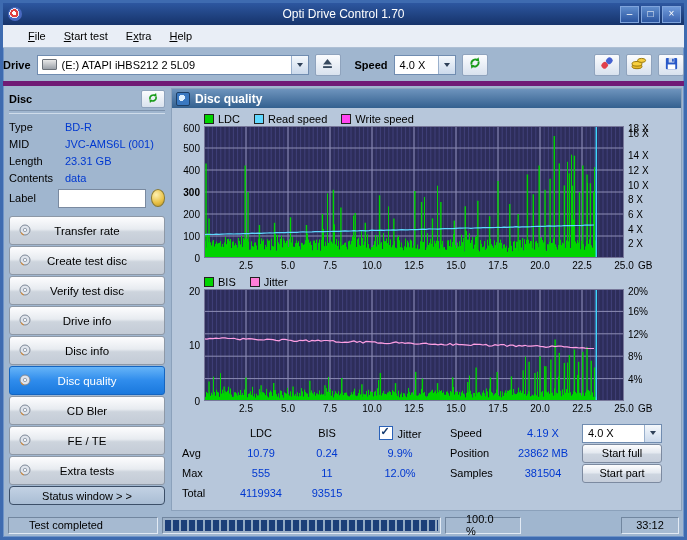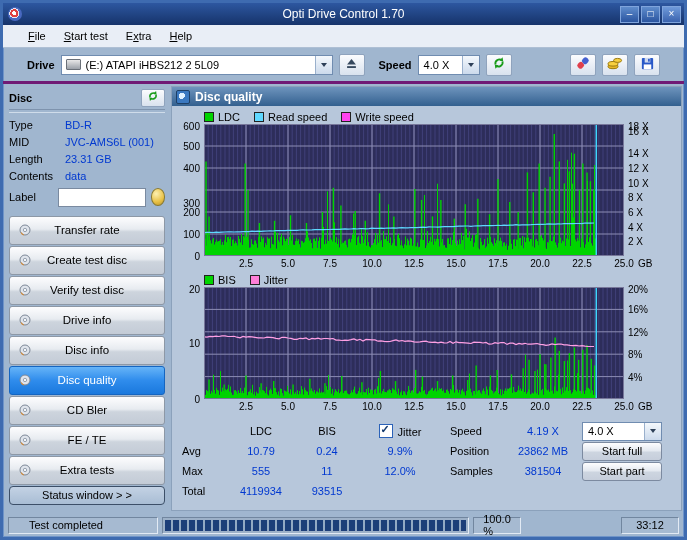--- a/index.html
+++ b/index.html
@@ -16,21 +16,21 @@
   .wbtn{width:17px;height:15px;display:flex;align-items:center;justify-content:center;
     background:linear-gradient(#5f8ccc,#2a55a0);border:1px solid #7fa4dc;color:#fff;
     font-size:10px;line-height:1;cursor:default;}
   .wbtn.close{background:linear-gradient(#6f9ada,#3a63ae);}
   
   .menubar{height:22px;flex:0 0 22px;background:#e9eef6;border-bottom:1px solid #aebfd4;
     display:flex;align-items:center;padding-left:16px;}
   .menu-item{padding:3px 9px;}
   
   .drivebar{height:33px;flex:0 0 33px;display:flex;align-items:center;gap:6px;
-    padding:0 24px;border-bottom:3px solid #701a75;}
+    padding:0 0;border-bottom:5px solid #701a75;}
   .blbl{font-weight:bold;}
   .combo{display:inline-flex;align-items:center;background:#fff;border:1px solid #708cb0;height:20px;box-sizing:border-box;}
   .combo-text{padding:0 5px;white-space:nowrap;overflow:hidden;flex:1;}
   .combo-arrow{width:16px;align-self:stretch;background:linear-gradient(#f4f8fc,#ccdaec);
     border-left:1px solid #9ab0cc;display:flex;align-items:center;justify-content:center;}
   .tri{width:0;height:0;border-left:3.5px solid transparent;border-right:3.5px solid transparent;border-top:4px solid #2e4058;}
   .drive-combo{width:272px;}
   .speed-combo{width:62px;}
   .drive-ico{width:13px;height:9px;margin-left:4px;background:linear-gradient(#e8e8e8,#9aa0a8);
     border:1px solid #6a7078;border-radius:1px;}
@@ -95,21 +95,21 @@
     border:1px solid #7c8aa0;border-radius:3px;}
   .small-combo{width:80px;height:19px;}
   
   .statusbar{height:24px;flex:0 0 24px;display:flex;align-items:center;gap:4px;padding:0 5px;}
   .sb-cell{height:17px;box-sizing:border-box;border:1px solid;border-color:#71869f #e2eaf4 #e2eaf4 #71869f;
     background:#a6bad1;display:flex;align-items:center;padding:0 20px;}
   .sb-status{width:150px;}
   .sb-progress{flex:1;padding:2px;background:#9db1c8;}
   .sb-fill{width:100%;height:100%;
     background:repeating-linear-gradient(90deg,#1c3e79 0px,#1c3e79 6px,#93a9c4 6px,#93a9c4 8px);}
-  .sb-pct{width:48px;justify-content:center;}
+  .sb-pct{width:76px;justify-content:center;}
   .sb-spacer{width:92px;}
   .sb-time{width:58px;justify-content:center;}
 </style>
 </head>
 <body>
 
 <div class="win">
 
   <div class="titlebar">
     <span class="app-icon"></span>
@@ -320,21 +320,21 @@
             <span class="lg-item">
               <span class="lg-sw" style="background: rgb(255, 68, 240);"></span>
               <span class="lg-lbl">Write speed</span>
             </span>
           </div>
         <div class="chart-row">
           <div class="ycol" id="yl0">
               <div class="ylab" style="top: -3px;">600</div>
               <div class="ylab" style="top: 17px;">500</div>
               <div class="ylab" style="top: 39px;">400</div>
-              <div class="ylab" style="top: 74px;">300</div>
+              <div class="ylab" style="top: 61px; font-weight: bold;">300</div>
               <div class="ylab" style="top: 83px;">200</div>
               <div class="ylab" style="top: 105px;">100</div>
               <div class="ylab" style="top: 127px;">0</div>
             </div>
           <div class="plot-wrap"><svg id="plot0" width="420" height="132">
                 <rect x="0" y="0" width="420" height="132" fill="#2d2d5a"></rect>
                 <line x1="4.2" y1="0" x2="4.2" y2="132" stroke="#41417a" stroke-width="1"></line>
                 <line x1="8.4" y1="0" x2="8.4" y2="132" stroke="#41417a" stroke-width="1"></line>
                 <line x1="12.6" y1="0" x2="12.6" y2="132" stroke="#41417a" stroke-width="1"></line>
                 <line x1="16.8" y1="0" x2="16.8" y2="132" stroke="#41417a" stroke-width="1"></line>

